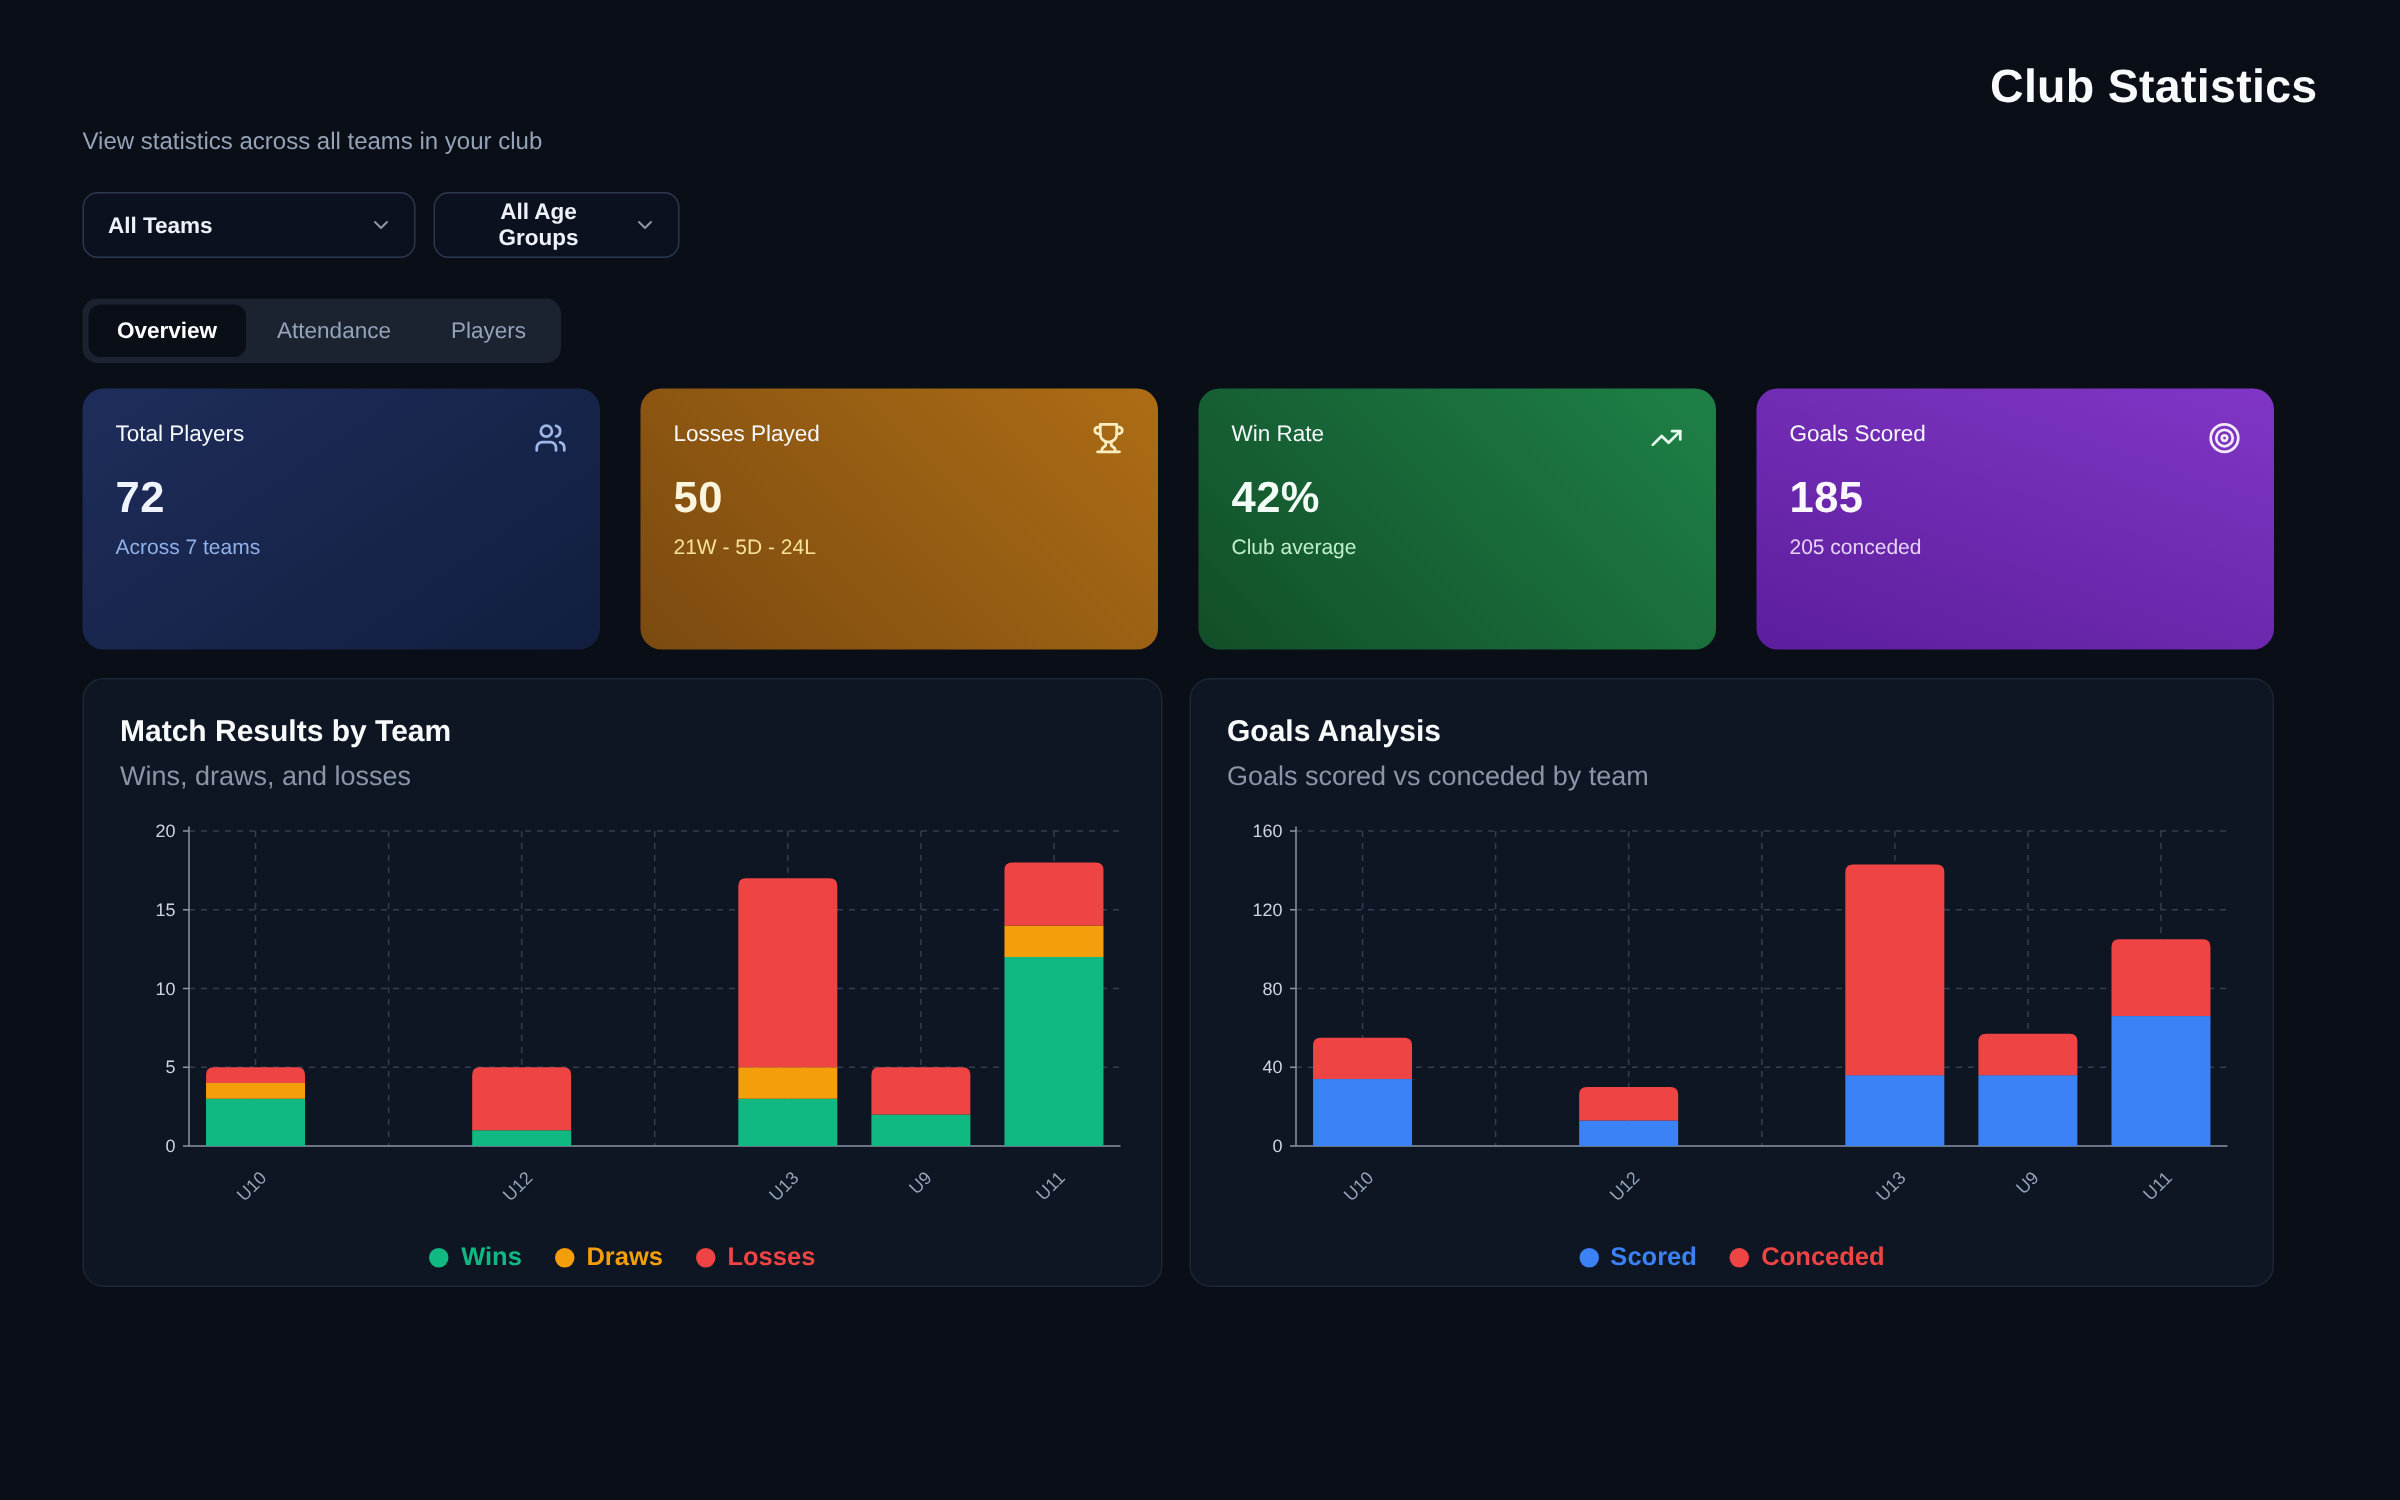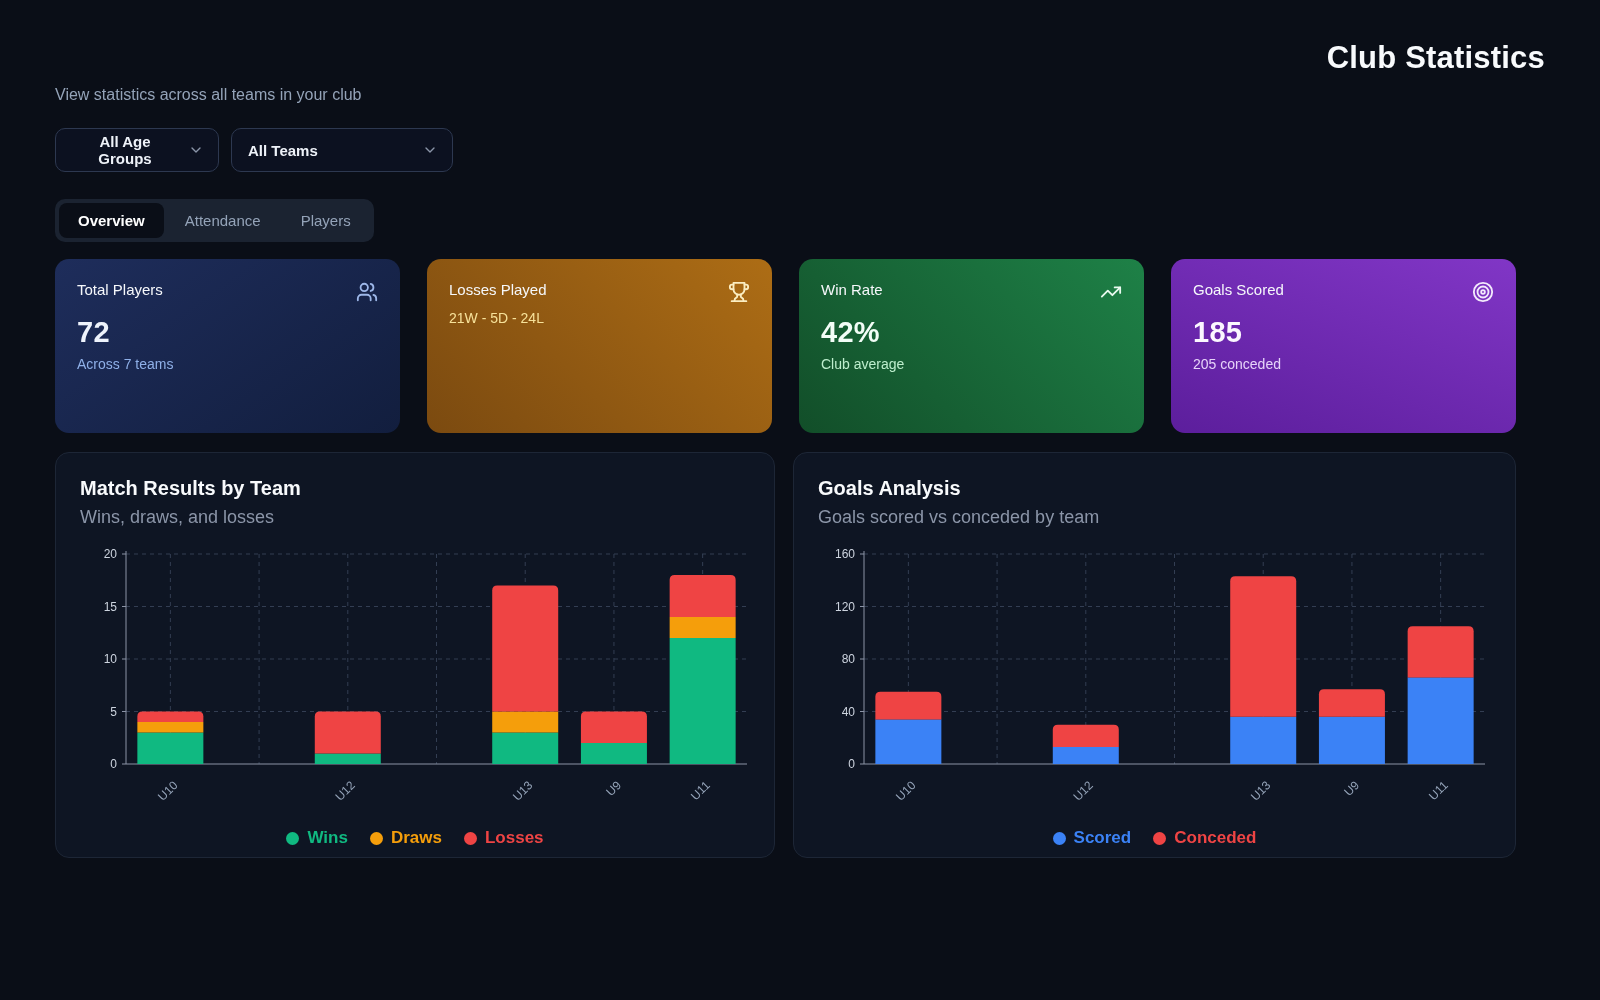--- a/index.html
+++ b/index.html
@@ -67,28 +67,28 @@
 </style>
 </head>
 <body>
 
 <div class="page">
 
   <h1 class="page-title">Club Statistics</h1>
   <p class="page-subtitle">View statistics across all teams in your club</p>
 
   <div class="filters">
+    <button class="select w2">
+      <span>All Teams</span>
+      <svg width="16" height="16" viewBox="0 0 24 24" fill="none" stroke="currentColor" stroke-width="2" stroke-linecap="round" stroke-linejoin="round">
+          <polyline points="6 9 12 15 18 9"></polyline>
+        </svg>
+    </button>
     <button class="select w1">
       <span>All Age Groups</span>
-      <svg width="16" height="16" viewBox="0 0 24 24" fill="none" stroke="currentColor" stroke-width="2" stroke-linecap="round" stroke-linejoin="round">
-          <polyline points="6 9 12 15 18 9"></polyline>
-        </svg>
-    </button>
-    <button class="select w2">
-      <span>All Teams</span>
       <svg width="16" height="16" viewBox="0 0 24 24" fill="none" stroke="currentColor" stroke-width="2" stroke-linecap="round" stroke-linejoin="round">
           <polyline points="6 9 12 15 18 9"></polyline>
         </svg>
     </button>
   </div>
 
   <div class="tabs">
     <button class="tab active">Overview</button>
     <button class="tab">Attendance</button>
     <button class="tab">Players</button>
@@ -119,20 +119,21 @@
           <svg width="22" height="22" viewBox="0 0 24 24" fill="none" stroke="currentColor" stroke-width="2" stroke-linecap="round" stroke-linejoin="round">
               <path d="M6 9H4.5a2.5 2.5 0 0 1 0-5H6"></path>
               <path d="M18 9h1.5a2.5 2.5 0 0 0 0-5H18"></path>
               <path d="M4 22h16"></path>
               <path d="M10 14.66V17c0 .55-.47.98-.97 1.21C7.85 18.75 7 20.24 7 22"></path>
               <path d="M14 14.66V17c0 .55.47.98.97 1.21C16.15 18.75 17 20.24 17 22"></path>
               <path d="M18 2H6v7a6 6 0 0 0 12 0V2Z"></path>
             </svg>
         </span>
       </div>
+      <div class="stat-value" style="color: rgb(252, 245, 221);">50</div>
       <div class="stat-sub" style="color: rgb(247, 226, 154);">21W - 5D - 24L</div>
     </div>
 
     <div class="stat-card" style="background: linear-gradient(225deg, rgb(30, 129, 71), rgb(18, 78, 41));">
       <div class="stat-head">
         <span class="stat-label">Win Rate</span>
         <span class="stat-icon" style="color: rgb(233, 249, 239);">
           <svg width="22" height="22" viewBox="0 0 24 24" fill="none" stroke="currentColor" stroke-width="2" stroke-linecap="round" stroke-linejoin="round">
               <polyline points="22 7 13.5 15.5 8.5 10.5 2 17"></polyline>
               <polyline points="16 7 22 7 22 13"></polyline>

